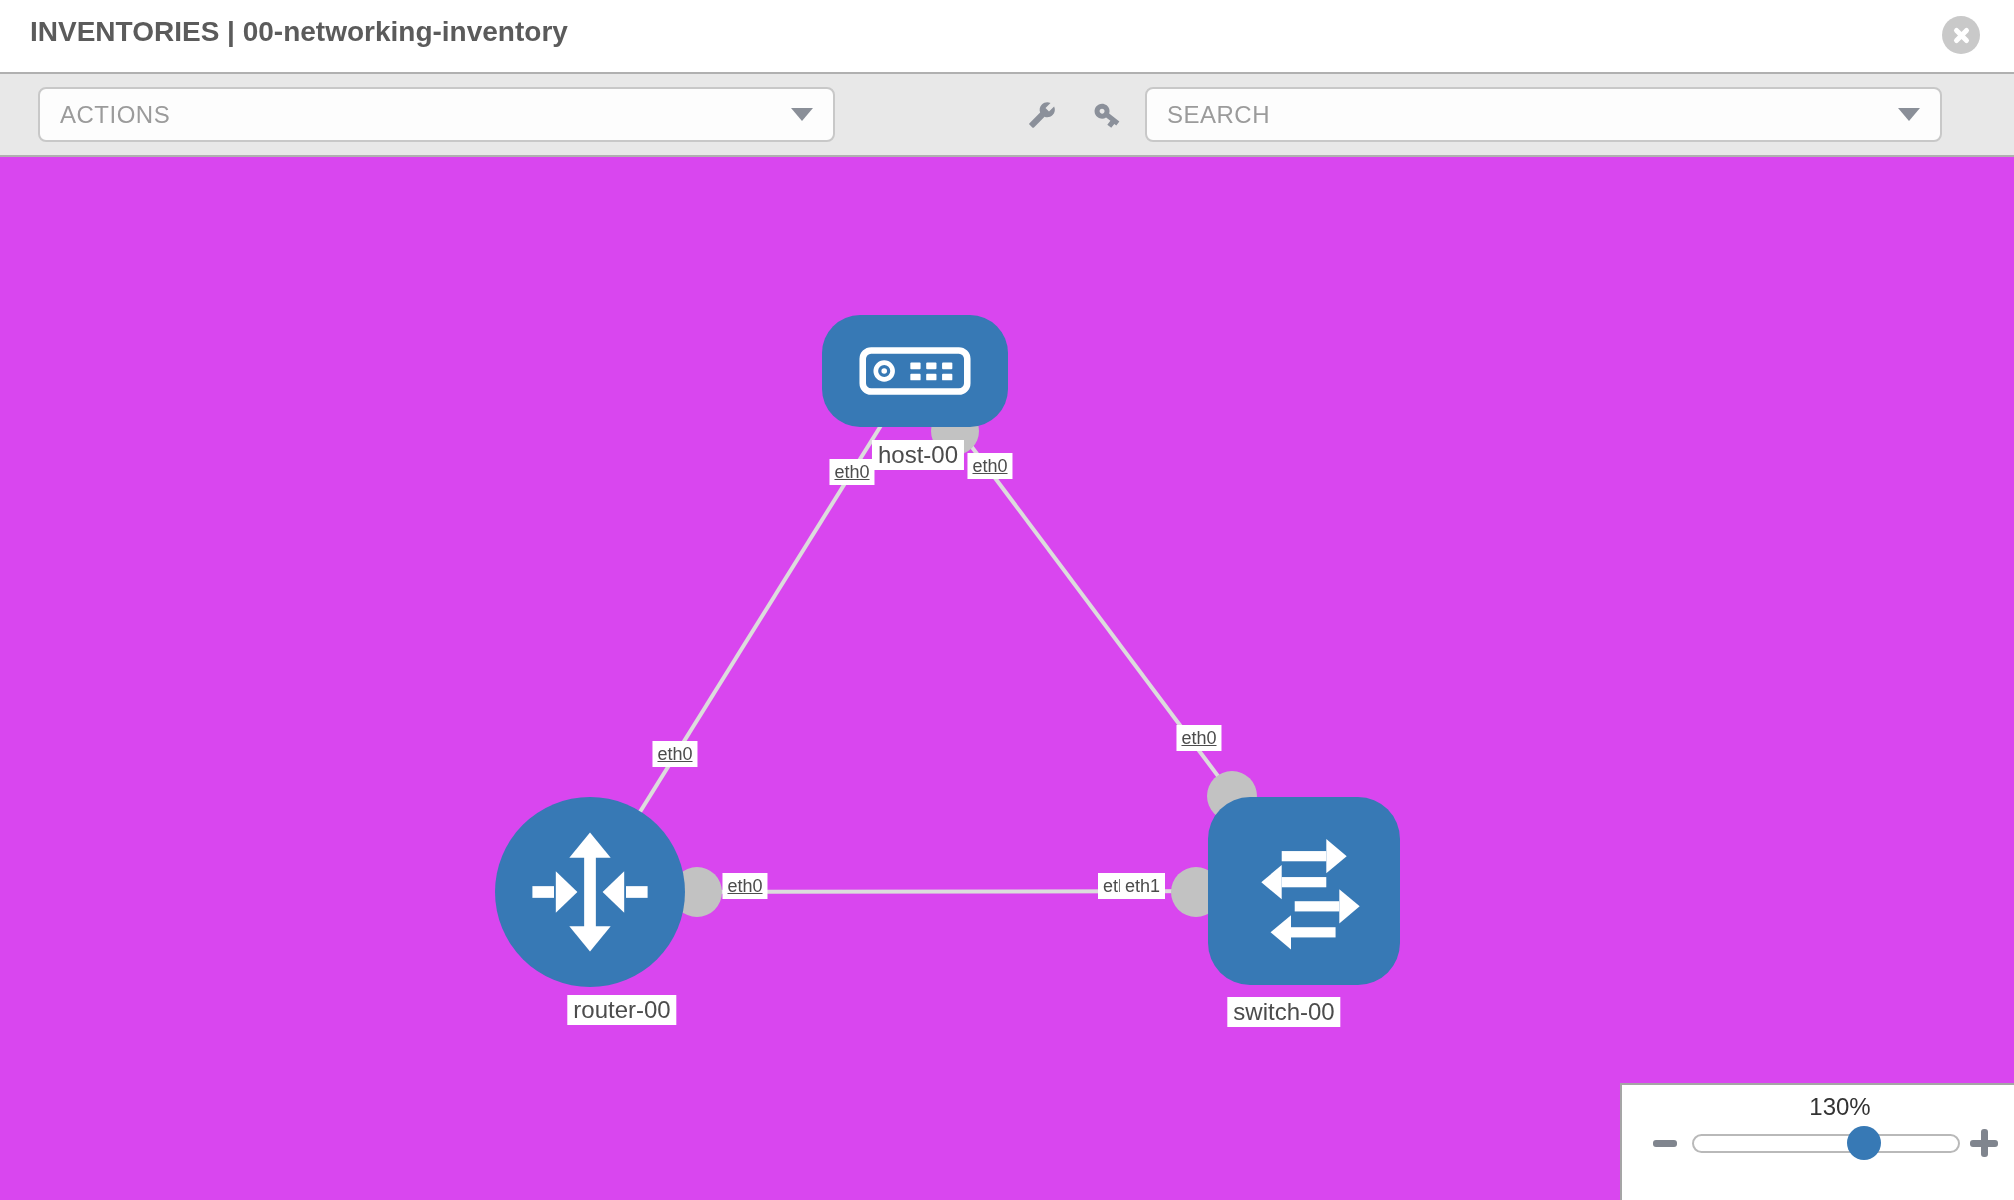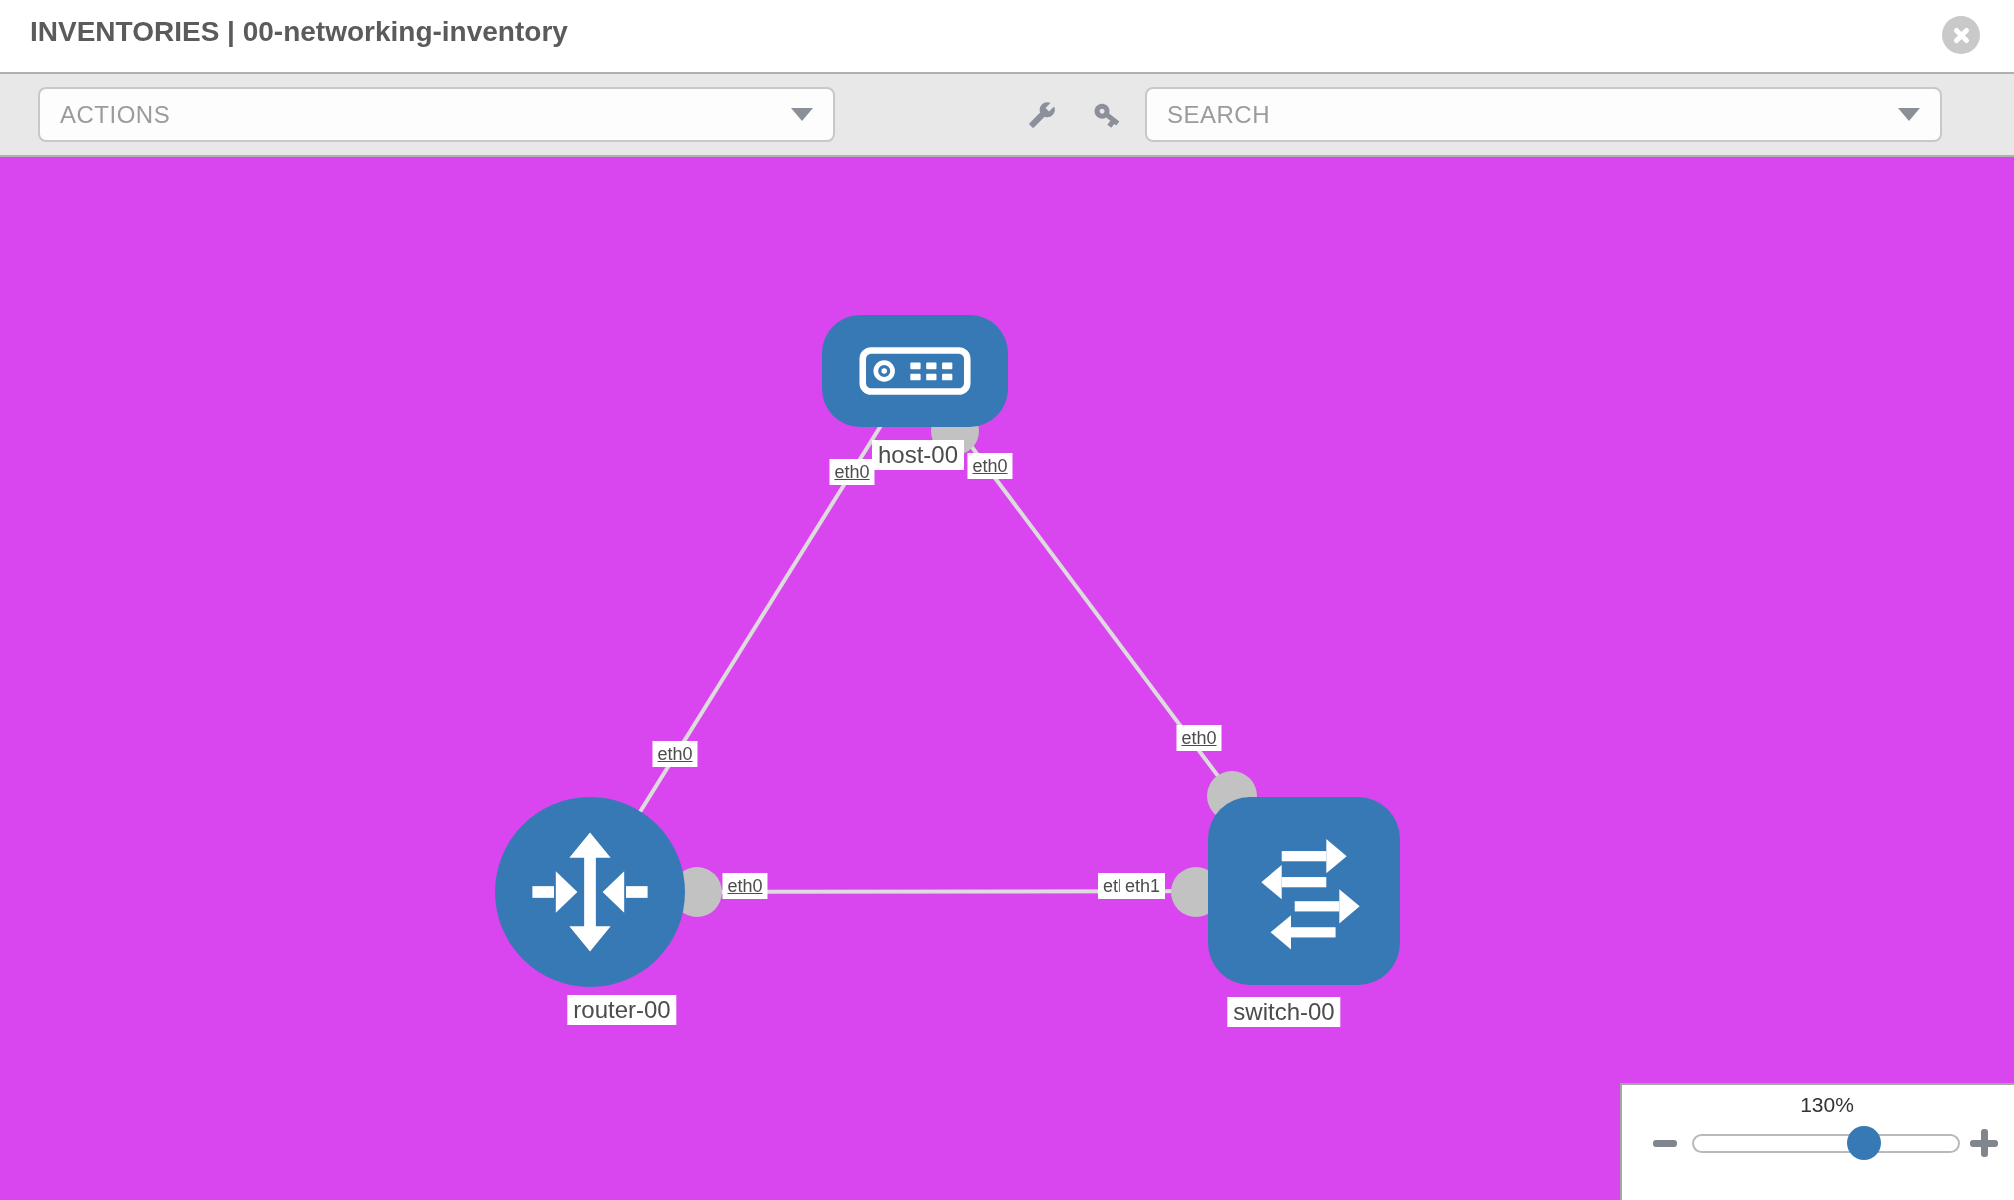--- a/index.html
+++ b/index.html
@@ -38,21 +38,21 @@
   .node-switch{left:1208px;top:640px;width:192px;height:188px;border-radius:42px;}
 
   .chip{position:absolute;background:#fff;color:#4c4c4c;white-space:nowrap;}
   .node-label{font-size:24px;line-height:30px;padding:0 6px;transform:translateX(-50%);}
   .if-label{font-size:18px;line-height:26px;padding:0 5px;}
   .if-centered{transform:translateX(-50%);text-decoration:underline;}
 
   
   .zoom-panel{position:absolute;left:1620px;top:926px;width:400px;height:122px;background:#fff;
     border:2px solid #a5a5a5;box-sizing:border-box;}
-  .zoom-level{position:absolute;left:205px;top:8px;transform:translateX(-50%);font-size:21px;color:#333;}
+  .zoom-level{position:absolute;left:218px;top:8px;transform:translateX(-50%);font-size:24px;color:#333;}
   .zoom-minus{position:absolute;left:31px;top:55px;width:24px;height:7px;border-radius:3px;background:#80858e;cursor:pointer;}
   .zoom-track{position:absolute;left:70px;top:49px;width:268px;height:19px;background:#fff;
     border:2px solid #b9b9b9;border-radius:11px;box-sizing:border-box;cursor:pointer;}
   .zoom-knob{position:absolute;left:225px;top:41px;width:34px;height:34px;border-radius:50%;background:#3779b5;cursor:grab;}
   .zoom-plus{position:absolute;left:348px;top:44px;width:28px;height:28px;cursor:pointer;}
   .zoom-plus::before{content:"";position:absolute;left:0;top:10.5px;width:28px;height:7px;border-radius:3px;background:#80858e;}
   .zoom-plus::after{content:"";position:absolute;left:10.5px;top:0;width:7px;height:28px;border-radius:3px;background:#80858e;}
 </style>
 </head>
 <body>

